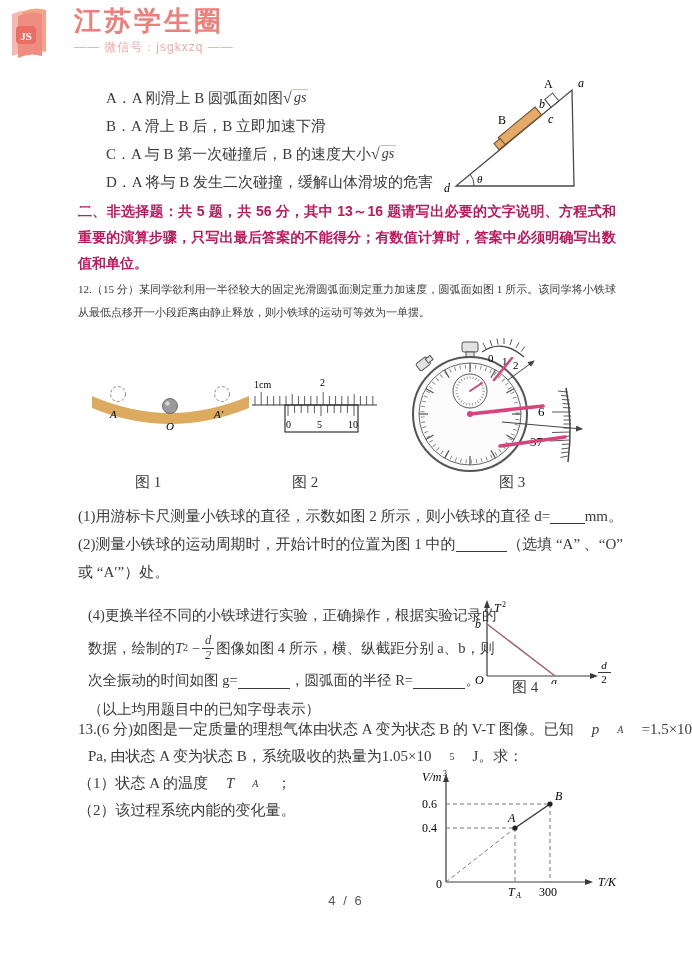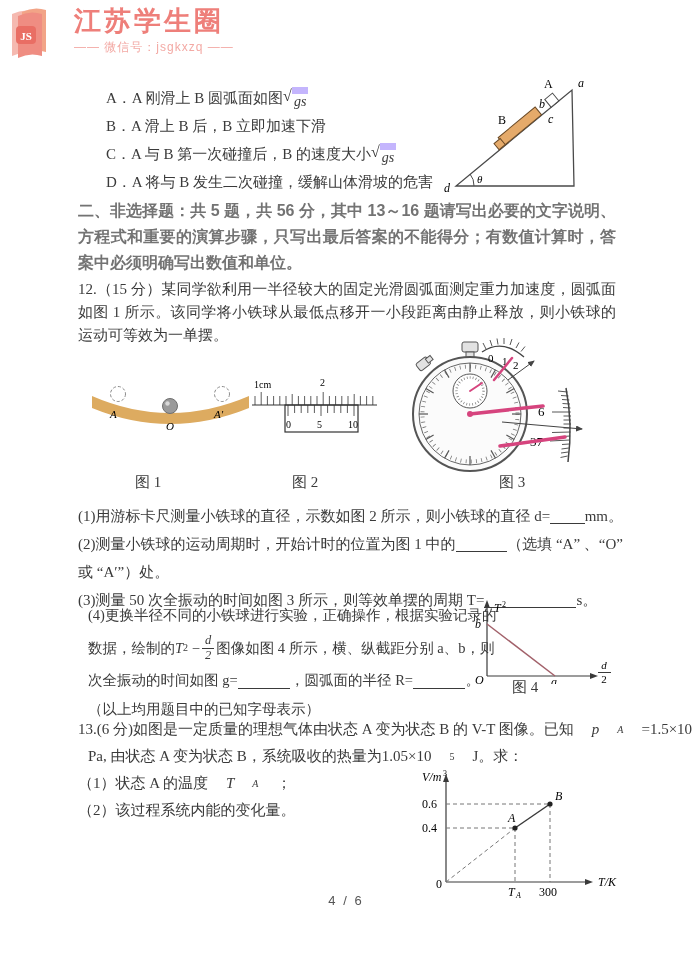--- a/index.html
+++ b/index.html
@@ -13,26 +13,26 @@
   .brand{top:6px;left:8px;display:flex;align-items:flex-start;gap:16px;}
   .brand-txt .name{font-family:"Liberation Sans","DejaVu Sans",sans-serif;font-weight:bold;
         font-size:27px;color:#ee7f7a;letter-spacing:3px;line-height:30px;}
   .brand-txt .sub{font-size:12px;color:#f3a9a4;letter-spacing:1px;margin-top:3px;
         font-family:"Liberation Sans",sans-serif;}
   
   .options{top:84px;left:106px;font-size:15px;}
   .opt{height:28px;display:flex;align-items:center;white-space:nowrap;}
   .sqrt{white-space:nowrap;display:inline-flex;align-items:flex-start;}
   .sqrt .sign{font-size:16px;}
-  .sqrt .radicand{border-top:7px solid #c4b5fd;font-style:italic;padding:0 2px;font-size:14px;}
-  
-  .sec-head{top:198px;left:78px;width:538px;font-weight:bold;color:#737373;
-        font-size:16px;line-height:26px;text-align:justify;
+  .sqrt .radicand{border-top:1px solid #c4b5fd;font-style:italic;padding:0 2px;font-size:14px;}
+  
+  .sec-head{top:198px;left:78px;width:538px;font-weight:bold;color:#be185d;
+        font-size:14px;line-height:26px;text-align:justify;
         font-family:"Liberation Sans","DejaVu Sans",sans-serif;}
-  .q12-intro{top:278px;left:78px;width:538px;font-size:15px;line-height:23px;text-align:justify;}
+  .q12-intro{top:278px;left:78px;width:538px;font-size:11px;line-height:23px;text-align:justify;}
   .caption{font-size:15px;}
   
   .subq{top:502px;left:78px;width:545px;font-size:15px;}
   .subq .line{height:28px;display:flex;align-items:center;white-space:nowrap;}
   .blank{display:inline-block;border-bottom:1px solid #3a3a3a;height:15px;}
   .w68{width:68px;}.w80{width:80px;}.w92{width:92px;}
   .sub4{top:601px;left:88px;width:392px;font-size:14.5px;}
   .sub4 .line{display:flex;align-items:center;white-space:nowrap;height:29px;}
   .sub4 .tall{height:36px;}
   .frac{display:inline-flex;flex-direction:column;align-items:center;line-height:1.05;
@@ -268,25 +268,20 @@
         <span>mm。</span>
     </div>
     <div class="line">
       <span>(2)测量小铁球的运动周期时，开始计时的位置为图 1 中的</span>
         <span class="blank w68"></span>
         <span>（选填 “A” 、“O”</span>
     </div>
     <div class="line">
       <span>或 “A′”）处。</span>
     </div>
-    <div class="line">
-      <span>(3)测量 50 次全振动的时间如图 3 所示，则等效单摆的周期 T=</span>
-        <span class="blank w92"></span>
-        <span>s。</span>
-    </div>
   </div>
 
   <div class="abs sub4">
     <div class="line">
         <span>(4)更换半径不同的小铁球进行实验，正确操作，根据实验记录的</span>
       </div>
     <div class="line tall">
       <span>数据，绘制的 </span>
         <span class="it">T</span>
         <sup>2</sup>

